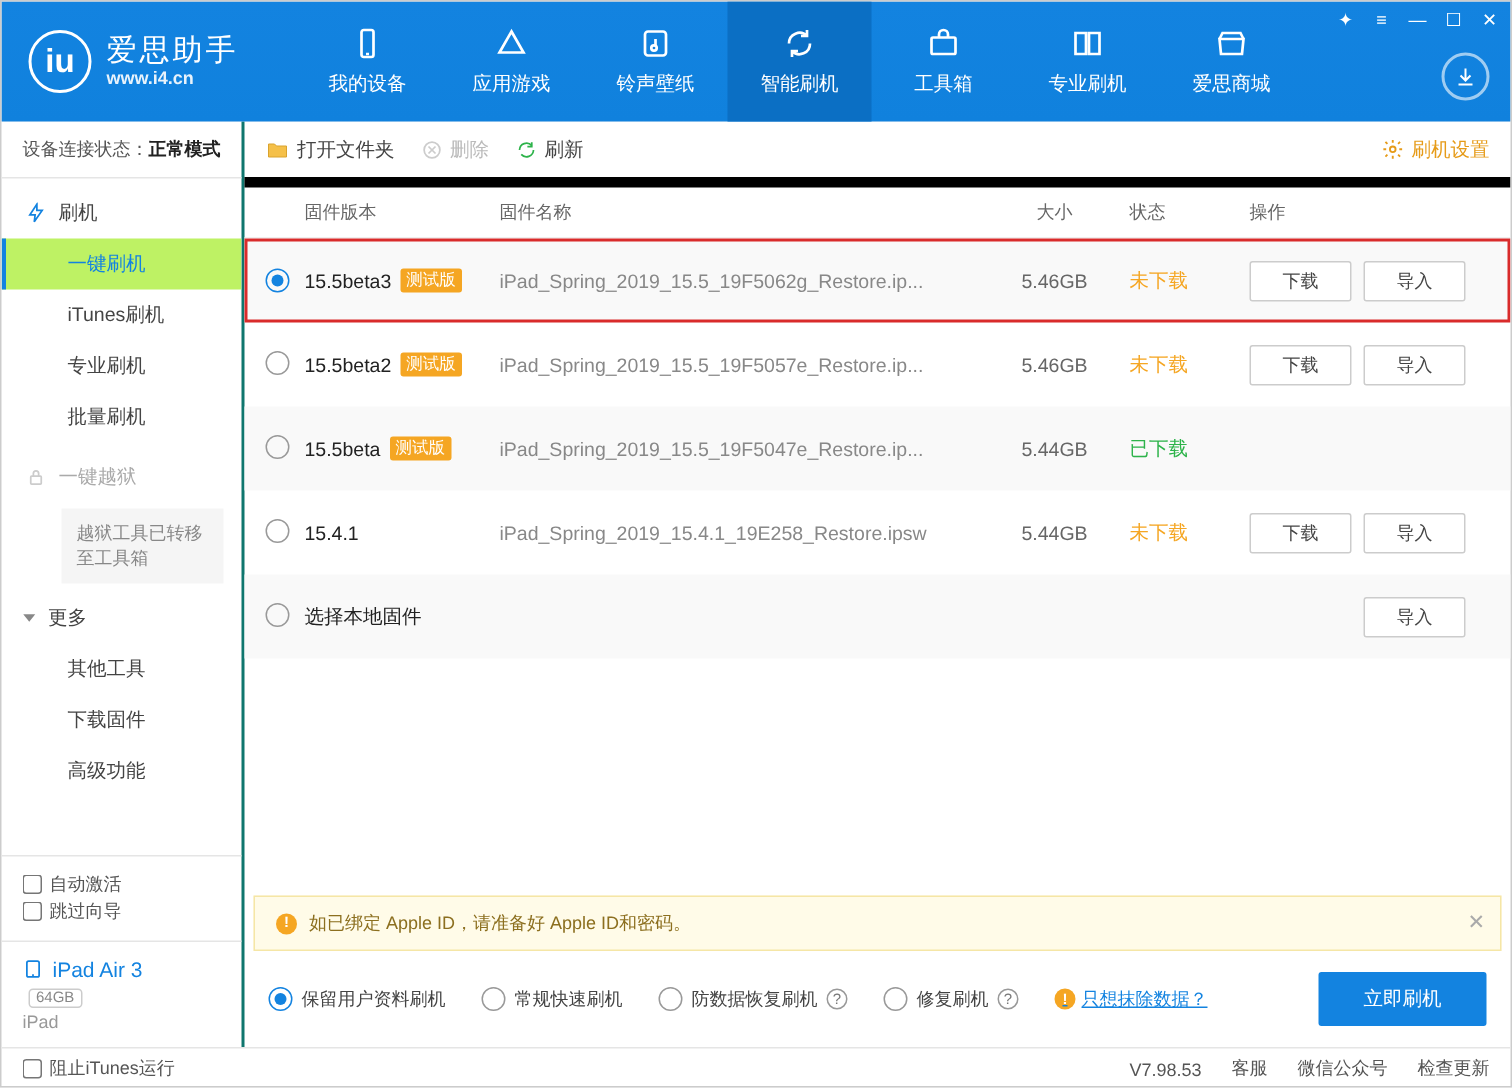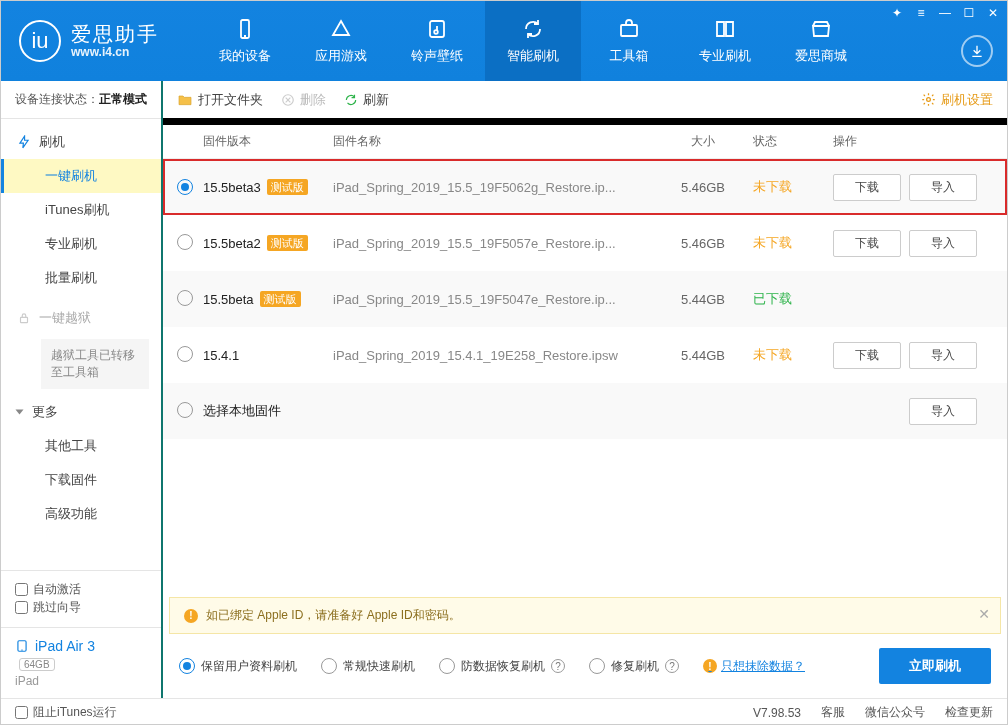--- a/index.html
+++ b/index.html
@@ -6,21 +6,21 @@
 body { background: #f0f0f0; width: 1008px; height: 725px; overflow: hidden; border: 1px solid #ccc; }
 
 
 .header {
   height: 80px; background: linear-gradient(180deg, #1383e0 0%, #1081dd 100%);
   color: #fff; display: flex; align-items: center; position: relative;
 }
 .logo-area { display: flex; align-items: center; padding: 0 18px; gap: 10px; width: 196px; }
 .logo-icon {
   width: 42px; height: 42px; border-radius: 50%; border: 2px solid #fff;
-  display: flex; align-items: center; justify-content: center; font-weight: normal; font-size: 22px;
+  display: flex; align-items: center; justify-content: center; font-weight: bold; font-size: 22px;
 }
 .logo-text { font-size: 20px; font-weight: 500; letter-spacing: 2px; line-height: 1.1; }
 .logo-sub { font-size: 12px; opacity: .9; font-weight: bold; }
 
 .nav { display: flex; height: 100%; flex: 1; }
 .nav-item {
   flex: 0 0 96px; display: flex; flex-direction: column; align-items: center; justify-content: center;
   gap: 6px; font-size: 13px; cursor: pointer;
 }
 .nav-item.active { background: #0b6fc4; }
@@ -41,21 +41,21 @@
 .sidebar { width: 162px; border-right: 2px solid #0f766e; display: flex; flex-direction: column; }
 .status-line {
   border-bottom: 1px solid #e5e5e5; padding: 10px 14px; font-size: 12px; color: #555;
 }
 .status-line b { color: #222; }
 
 .side-list { flex: 1; padding: 6px 0; overflow: auto; font-size: 13px; color: #444; }
 .side-group-title { display: flex; align-items: center; gap: 8px; padding: 8px 16px; cursor: pointer; }
 .side-group-title.muted { color: #aaa; }
 .side-item { padding: 8px 16px 8px 44px; cursor: pointer; }
-.side-item.active { background: #fef9c3; color: #1383e0; border-left: 3px solid #1383e0; padding-left: 41px; }
+.side-item.active { background: #bef264; color: #1383e0; border-left: 3px solid #1383e0; padding-left: 41px; }
 .side-note {
   margin: 4px 12px 4px 40px; background: #f5f5f5; color: #888; padding: 8px 10px;
   font-size: 12px; line-height: 1.4;
 }
 .tri { display: inline-block; width: 0; height: 0; border-left: 5px solid #888; border-top: 4px solid transparent; border-bottom: 4px solid transparent; margin-right: 2px; }
 .tri.down { transform: rotate(90deg); }
 
 .side-bottom { border-top: 1px solid #e5e5e5; padding: 10px 14px; font-size: 12px; color: #555; }
 .chk { display: inline-flex; align-items: center; gap: 5px; margin-right: 12px; }
 .chk input { accent-color: #1383e0; }
@@ -122,21 +122,21 @@
 
 .flash-bar {
   display: flex; align-items: center; padding: 14px 16px; gap: 24px; font-size: 12px; color: #444;
 }
 .flash-opt { display: flex; align-items: center; gap: 6px; cursor: pointer; }
 .help { width: 14px; height: 14px; border: 1px solid #999; border-radius: 50%; font-size: 10px; color: #777; display: inline-flex; align-items: center; justify-content: center; }
 .erase-link { color: #1383e0; text-decoration: underline; cursor: pointer; display: flex; align-items: center; gap: 4px; }
 .bang { width: 14px; height: 14px; border-radius: 50%; background: #f5a623; color: #fff; font-size: 10px; display: inline-flex; align-items: center; justify-content: center; font-weight: bold; }
 .flash-btn {
   margin-left: auto; background: #1383e0; color: #fff; border: none; padding: 9px 30px;
-  font-size: 13px; cursor: pointer; border-radius: 2px; font-weight: bold;
+  font-size: 13px; cursor: pointer; border-radius: 2px;
 }
 
 
 .statusbar {
   height: 28px; background: #fff; border-top: 1px solid #e5e5e5; display: flex; align-items: center;
   padding: 0 14px; font-size: 12px; color: #555; gap: 20px;
 }
 .statusbar .spacer { flex: 1; }
 .sb-link { cursor: pointer; }
 </style>

